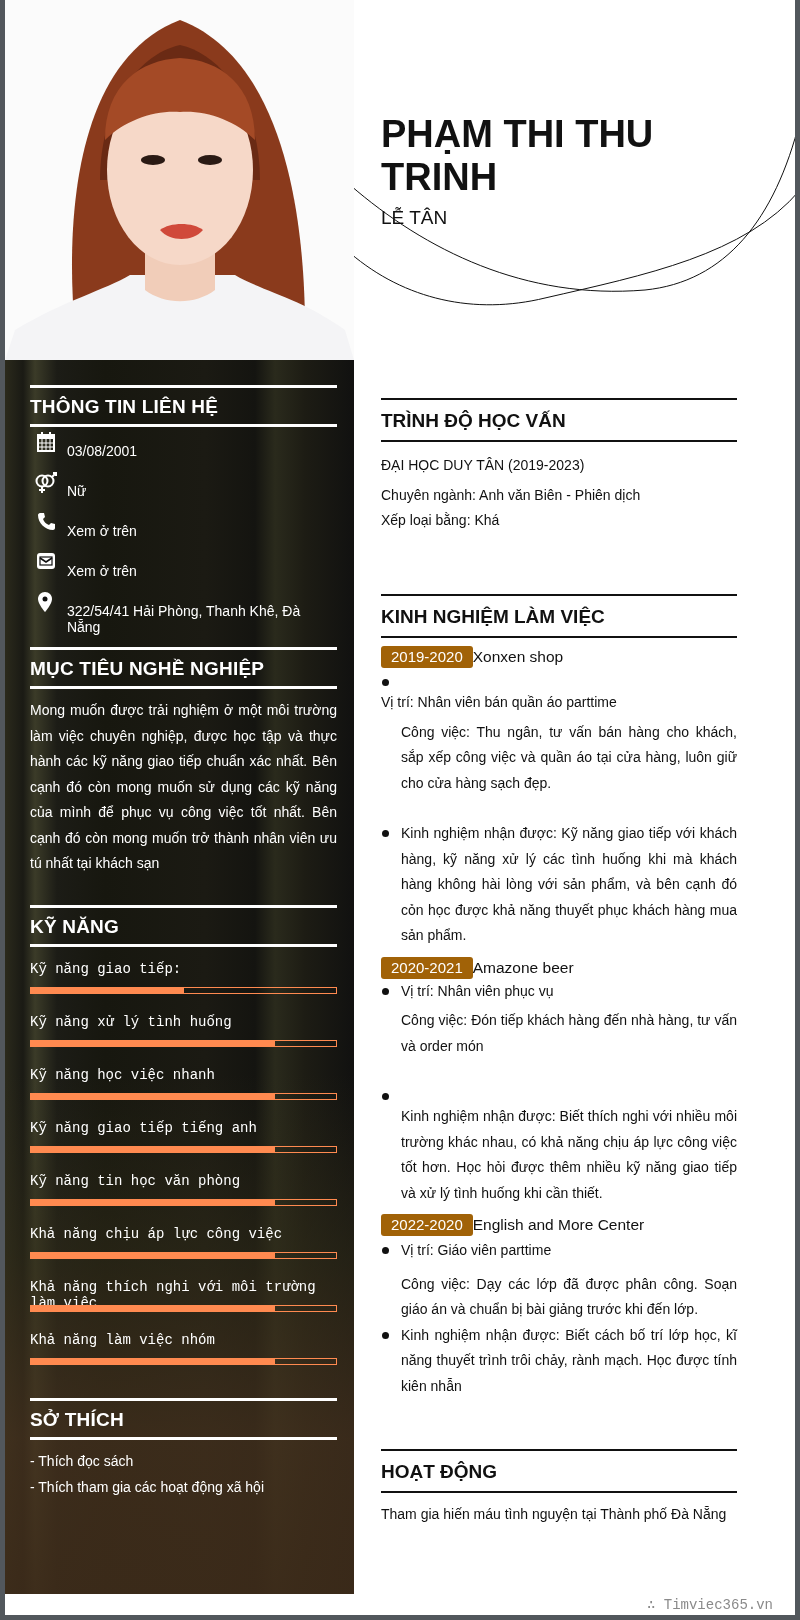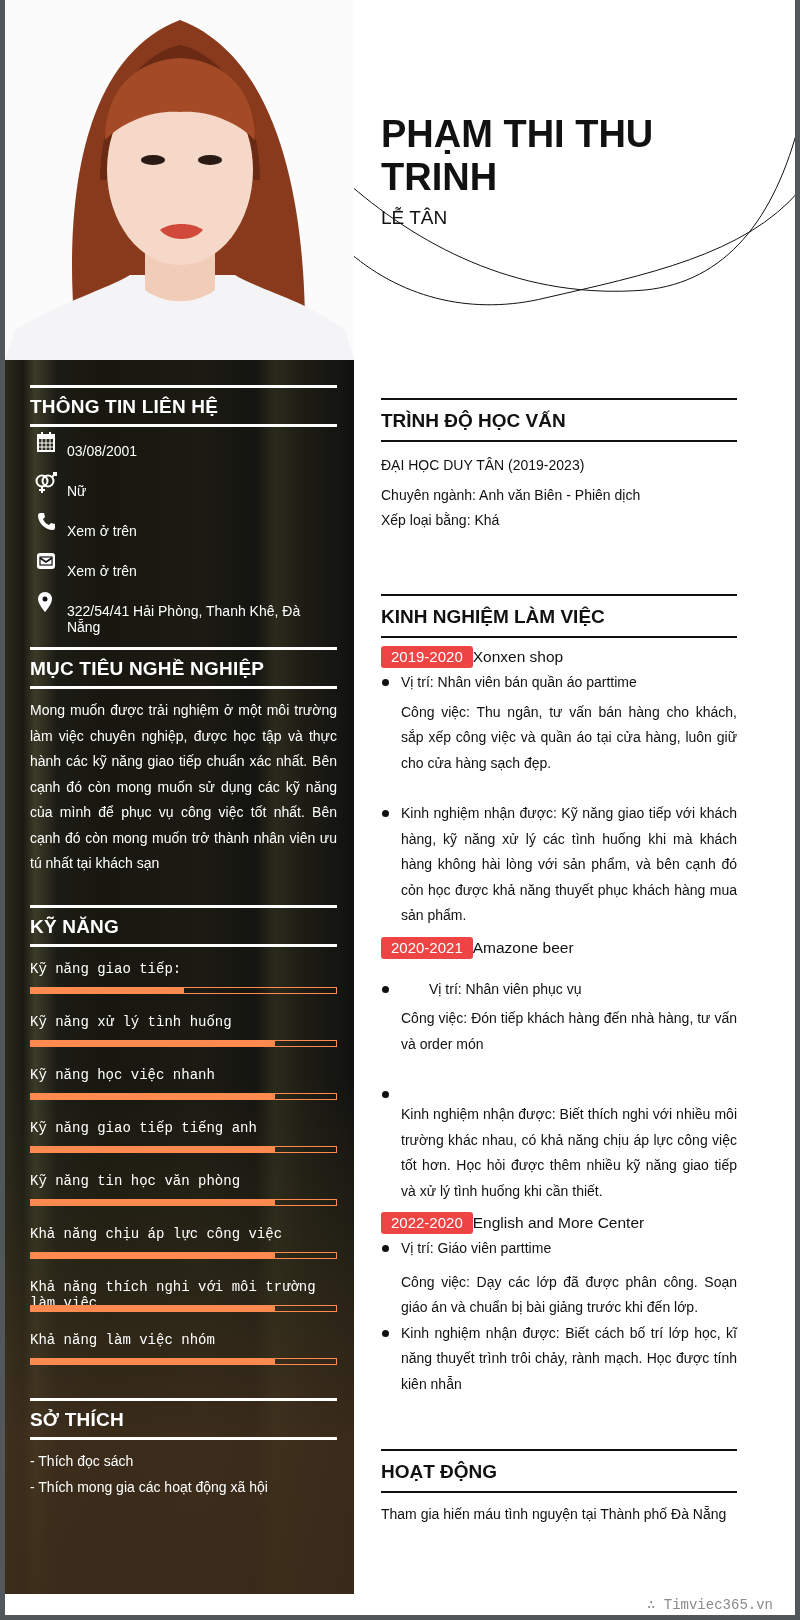--- a/index.html
+++ b/index.html
@@ -61,21 +61,21 @@
   }
   .job-title { position: absolute; left: -13px; top: 207px; font-size: 19px; color: #111; }
   .section { position: absolute; left: -13px; width: 356px; }
   .sec-title {
     border-top: 2px solid #111; border-bottom: 2px solid #111;
     font-weight: bold; font-size: 19px; padding: 10px 0 8px 0; color: #111;
   }
   .edu-line { font-size: 14px; color: #111; line-height: 25px; }
   .exp-head { display: flex; align-items: center; height: 22px; margin-top: 6px; }
   .year-badge {
-    background: #ef4444; color: #fff; font-size: 15px; padding: 1px 10px;
+    background: #a16207; color: #fff; font-size: 15px; padding: 1px 10px;
     border-radius: 3px; height: 22px; line-height: 20px;
   }
   .company { font-size: 15.5px; color: #111; }
   .bullet-row { display: flex; font-size: 14px; color: #111; line-height: 25.5px; text-align: justify; }
   .dot { width: 20px; flex: 0 0 20px; position: relative; }
   .dot::before { content: ""; position: absolute; left: 1px; top: 9px; width: 7px; height: 7px; border-radius: 50%; background: #111; }
   .indent { padding-left: 20px; font-size: 14px; color: #111; line-height: 25.5px; text-align: justify; }
   .watermark {
     position: absolute; right: 22px; bottom: 2px; font-family: Liberation Mono, monospace;
     font-size: 14px; color: #8a8a8a;
@@ -235,21 +235,21 @@
           </div>
         </div>
       </section>
 
       <section style="padding-top:27px;">
         <div class="sb-section">
           <div class="sb-title">SỞ THÍCH</div>
         </div>
         <div style="padding-top:8px;">
           <div class="hobby">- Thích đọc sách</div>
-          <div class="hobby">- Thích mong gia các hoạt động xã hội</div>
+          <div class="hobby">- Thích tham gia các hoạt động xã hội</div>
         </div>
       </section>
 
     </div>
   </aside>
 
   <main class="main">
     <h1 class="name">PHẠM THI THU TRINH</h1>
     <div class="job-title">LỄ TÂN</div>
 
@@ -263,37 +263,37 @@
     </section>
 
     <section class="section" style="top:594px;">
       <div class="sec-title">KINH NGHIỆM LÀM VIỆC</div>
 
       <div style="padding-top:2px;">
         <div class="exp-head">
           <span class="year-badge">2019-2020</span>
           <span class="company">Xonxen shop</span>
         </div>
-        <div class="bullet-row" style="margin-top:2px;">
+        <div class="bullet-row" style="margin-top:2px;flex-direction:column;">
             <span class="dot"></span>
             <span>Vị trí: Nhân viên bán quần áo parttime</span>
           </div>
         <div class="indent" style="margin-top:4px;">Công việc: Thu ngân, tư vấn bán hàng cho khách, sắp xếp công việc và quần áo tại cửa hàng, luôn giữ cho cửa hàng sạch đẹp.</div>
         <div class="bullet-row" style="margin-top:25px;">
             <span class="dot"></span>
             <span>Kinh nghiệm nhận được: Kỹ năng giao tiếp với khách hàng, kỹ năng xử lý các tình huống khi mà khách hàng không hài lòng với sản phẩm, và bên cạnh đó cỏn học được khả năng thuyết phục khách hàng mua sản phẩm.</span>
           </div>
       </div>
 
       <div style="padding-top:2px;">
         <div class="exp-head">
           <span class="year-badge">2020-2021</span>
           <span class="company">Amazone beer</span>
         </div>
-        <div class="bullet-row" style="margin-top:18px;gap:28px;">
+        <div class="bullet-row" style="margin-top:0;">
             <span class="dot"></span>
             <span>Vị trí: Nhân viên phục vụ</span>
           </div>
         <div class="indent" style="margin-top:4px;">Công việc: Đón tiếp khách hàng đến nhà hàng, tư vấn và order món</div>
         <div class="bullet-row" style="margin-top:25px; flex-direction:column;">
           <span class="dot" style="height:12px;"></span>
           <span style="padding-left:20px;">Kinh nghiệm nhận được: Biết thích nghi với nhiều môi trường khác nhau, có khả năng chịu áp lực công việc tốt hơn. Học hỏi được thêm nhiều kỹ năng giao tiếp và xử lý tình huống khi cần thiết.</span>
         </div>
       </div>
 

